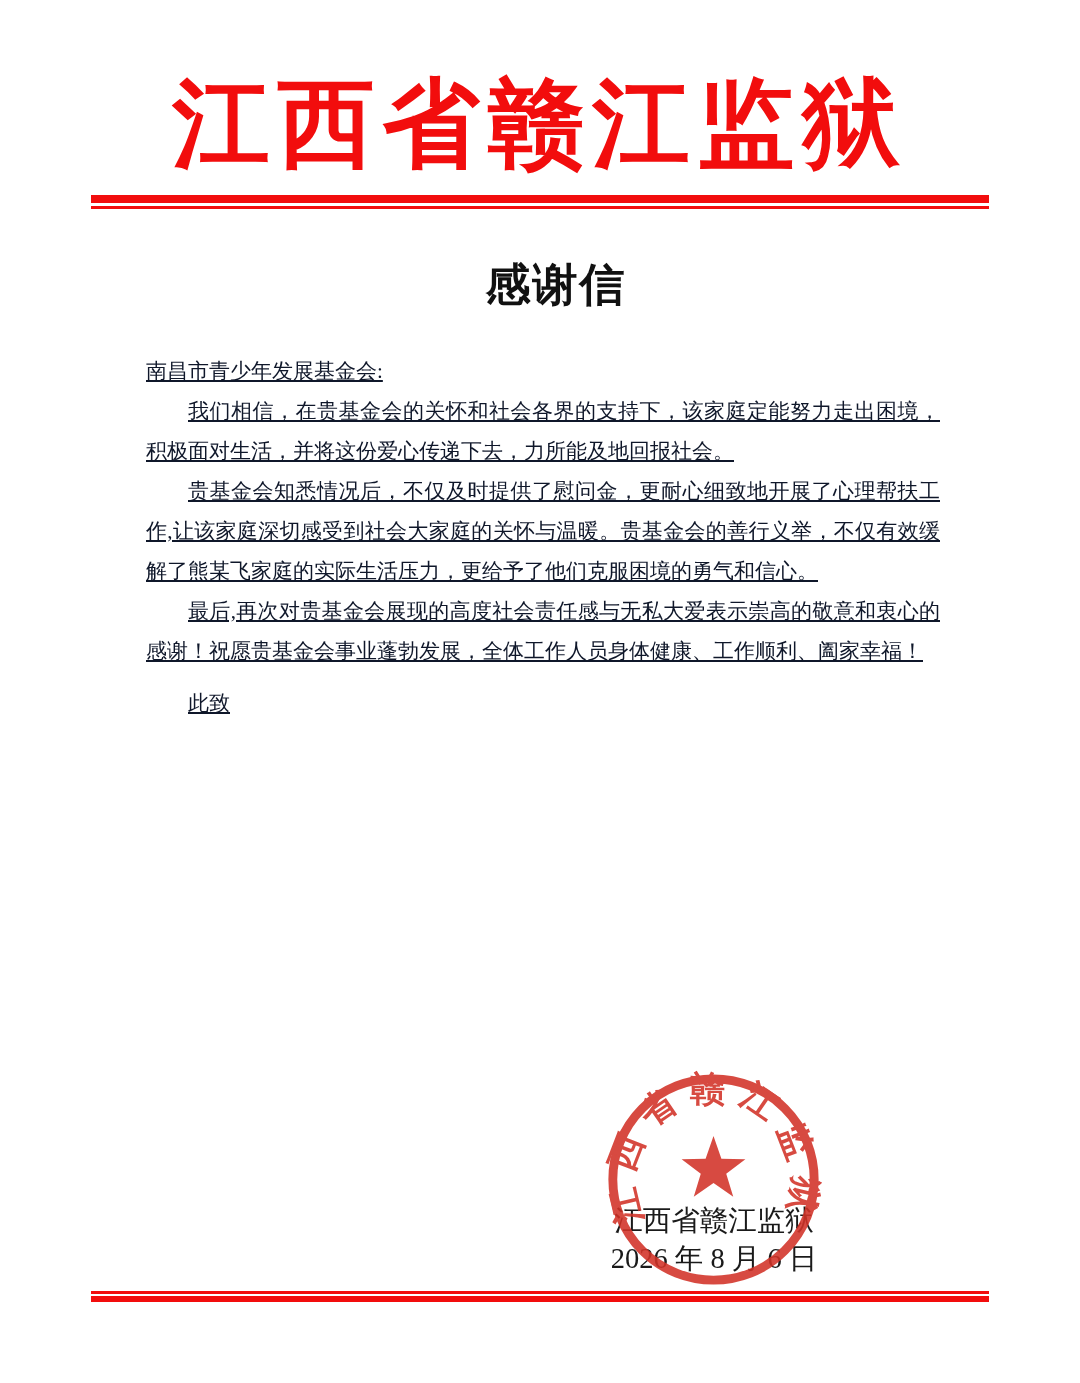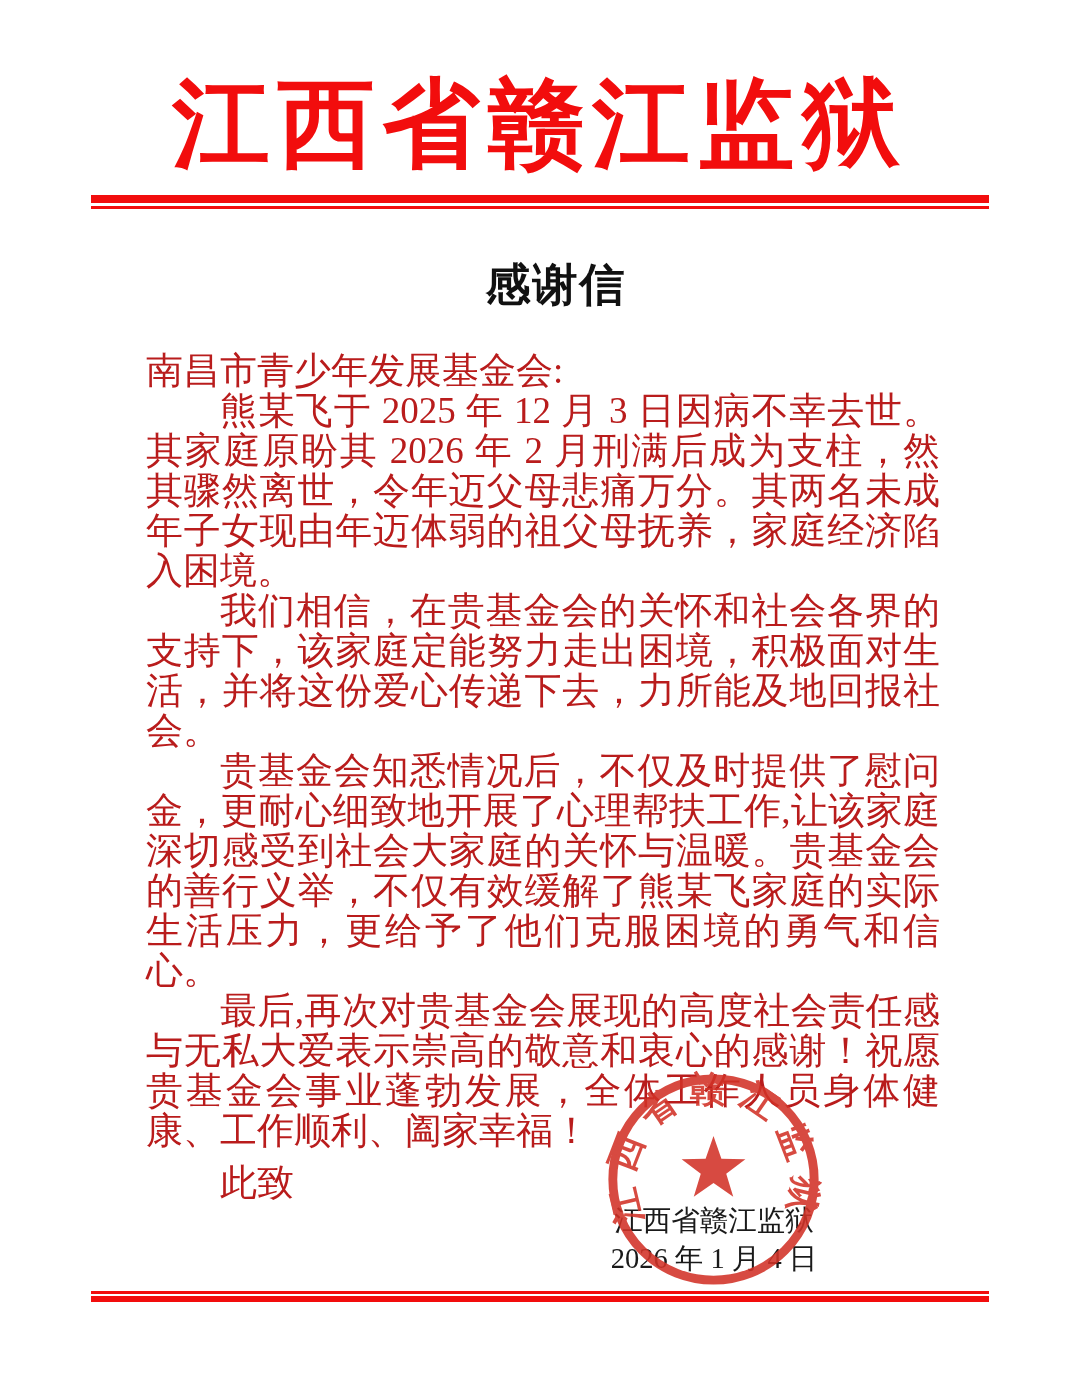--- a/index.html
+++ b/index.html
@@ -48,24 +48,25 @@
     color: #111111;
     letter-spacing: 2px;
     padding-left: 32px;
   }
 
   
   .letter-body {
     margin-top: 36px;
     margin-left: 146px;
     width: 794px;
-    font-size: 37px;
+    font-size: 21px;
     line-height: 40px;
-    color: #b91c1c;
+    color: #0f172a;
     text-align: justify;
+    text-decoration: underline;
   }
   .salutation { text-align: left; }
   .letter-body p.para { text-indent: 2em; }
   .closing-cizhi { text-indent: 2em; margin-top: 12px; }
   .closing-jingli { text-indent: 0; }
 
   
   .signature-block {
     position: absolute;
     left: 606px;
@@ -118,31 +119,30 @@
     <div class="thick"></div>
     <div class="gap-3"></div>
     <div class="thin"></div>
   </div>
 
   <div class="doc-title">感谢信</div>
 
   <div class="letter-body">
     <div class="salutation">南昌市青少年发展基金会:</div>
 
-      <p class="para">熊某飞于 2025 年 12 月 3 日因病不幸去世。其家庭原盼其 2026 年 2 月刑满后成为支柱，然其骤然离世，令年迈父母悲痛万分。其两名未成年子女现由年迈体弱的祖父母抚养，家庭经济陷入困境。</p>
       <p class="para">我们相信，在贵基金会的关怀和社会各界的支持下，该家庭定能努力走出困境，积极面对生活，并将这份爱心传递下去，力所能及地回报社会。</p>
       <p class="para">贵基金会知悉情况后，不仅及时提供了慰问金，更耐心细致地开展了心理帮扶工作,让该家庭深切感受到社会大家庭的关怀与温暖。贵基金会的善行义举，不仅有效缓解了熊某飞家庭的实际生活压力，更给予了他们克服困境的勇气和信心。</p>
       <p class="para">最后,再次对贵基金会展现的高度社会责任感与无私大爱表示崇高的敬意和衷心的感谢！祝愿贵基金会事业蓬勃发展，全体工作人员身体健康、工作顺利、阖家幸福！</p>
 
     <p class="closing-cizhi">此致</p>
   </div>
 
   <div class="signature-block">
     <div>江西省赣江监狱</div>
-    <div>2026 年 1 月 4 日</div>
+    <div>2026 年 8 月 6 日</div>
   </div>
 
   <svg class="seal" viewBox="-115 -115 230 230" xmlns="http://www.w3.org/2000/svg">
     <circle class="seal-ring" r="102"></circle>
     <path id="sealArc" d="M -56.6,56.6 A 80 80 0 1 1 56.6,56.6" fill="none"></path>
     <text class="seal-arc-text">
       <textPath href="#sealArc" startOffset="50%" text-anchor="middle">江西省赣江监狱</textPath>
     </text>
     <polygon class="seal-star" transform="translate(0,-10)" points="0,-34 8,-11 32.3,-10.5 12.9,4.2 20,27.5 0,13.6 -20,27.5 -12.9,4.2 -32.3,-10.5 -8,-11"></polygon>
   </svg>

